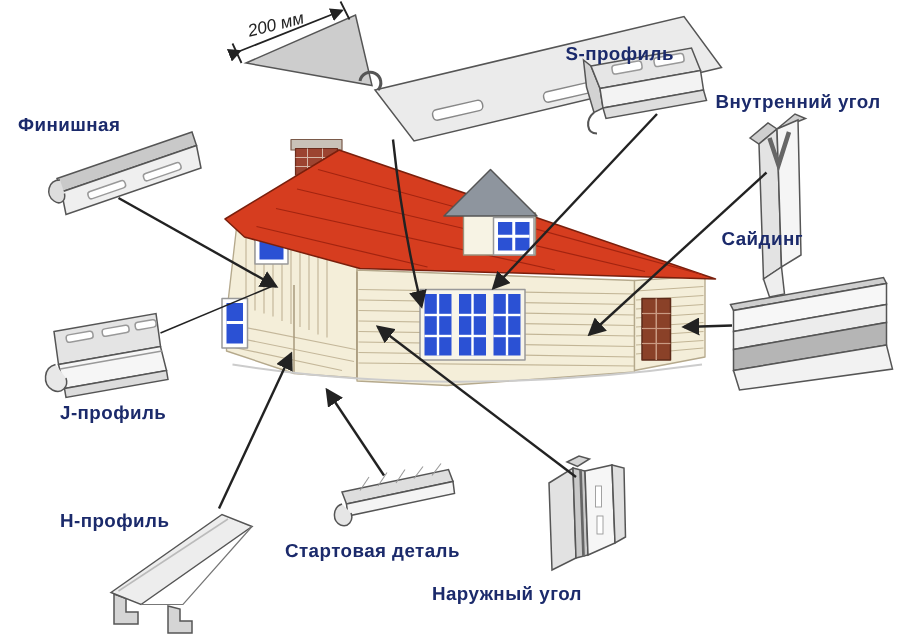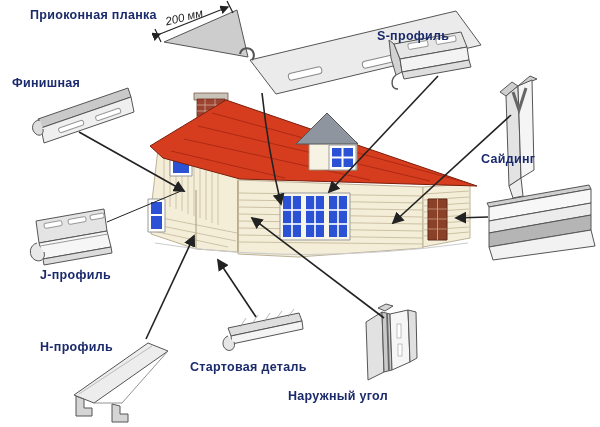--- a/index.html
+++ b/index.html
@@ -249,22 +249,22 @@
     <line x1="511" y1="115" x2="393" y2="223" marker-end="url(#ah)"></line>
     <line x1="488" y1="217" x2="456" y2="218" marker-end="url(#ah)"></line>
     <line x1="79" y1="132" x2="184" y2="191" marker-end="url(#ah)"></line>
     <line x1="107" y1="222" x2="181" y2="191" stroke-width="1"></line>
     <line x1="146" y1="339" x2="194" y2="236" marker-end="url(#ah)"></line>
     <line x1="256" y1="317" x2="218" y2="260" marker-end="url(#ah)"></line>
     <line x1="384" y1="318" x2="252" y2="218" marker-end="url(#ah)"></line>
   </g>
 </svg>
 
-  <div class="lbl" style="left:30px;top:8px">Приоконная планка</div>
   <div class="dim" style="left:165px;top:11px">200 мм</div>
   <div class="lbl" style="left:377px;top:29px">S-профиль</div>
+  <div class="lbl" style="left:477px;top:61px">Внутренний угол</div>
   <div class="lbl" style="left:12px;top:76px">Финишная</div>
   <div class="lbl" style="left:481px;top:152px">Сайдинг</div>
   <div class="lbl" style="left:40px;top:268px">J-профиль</div>
   <div class="lbl" style="left:40px;top:340px">Н-профиль</div>
   <div class="lbl" style="left:288px;top:389px">Наружный угол</div>
   <div class="lbl" style="left:190px;top:360px">Стартовая деталь</div>
 </div>
 
 </body></html>

